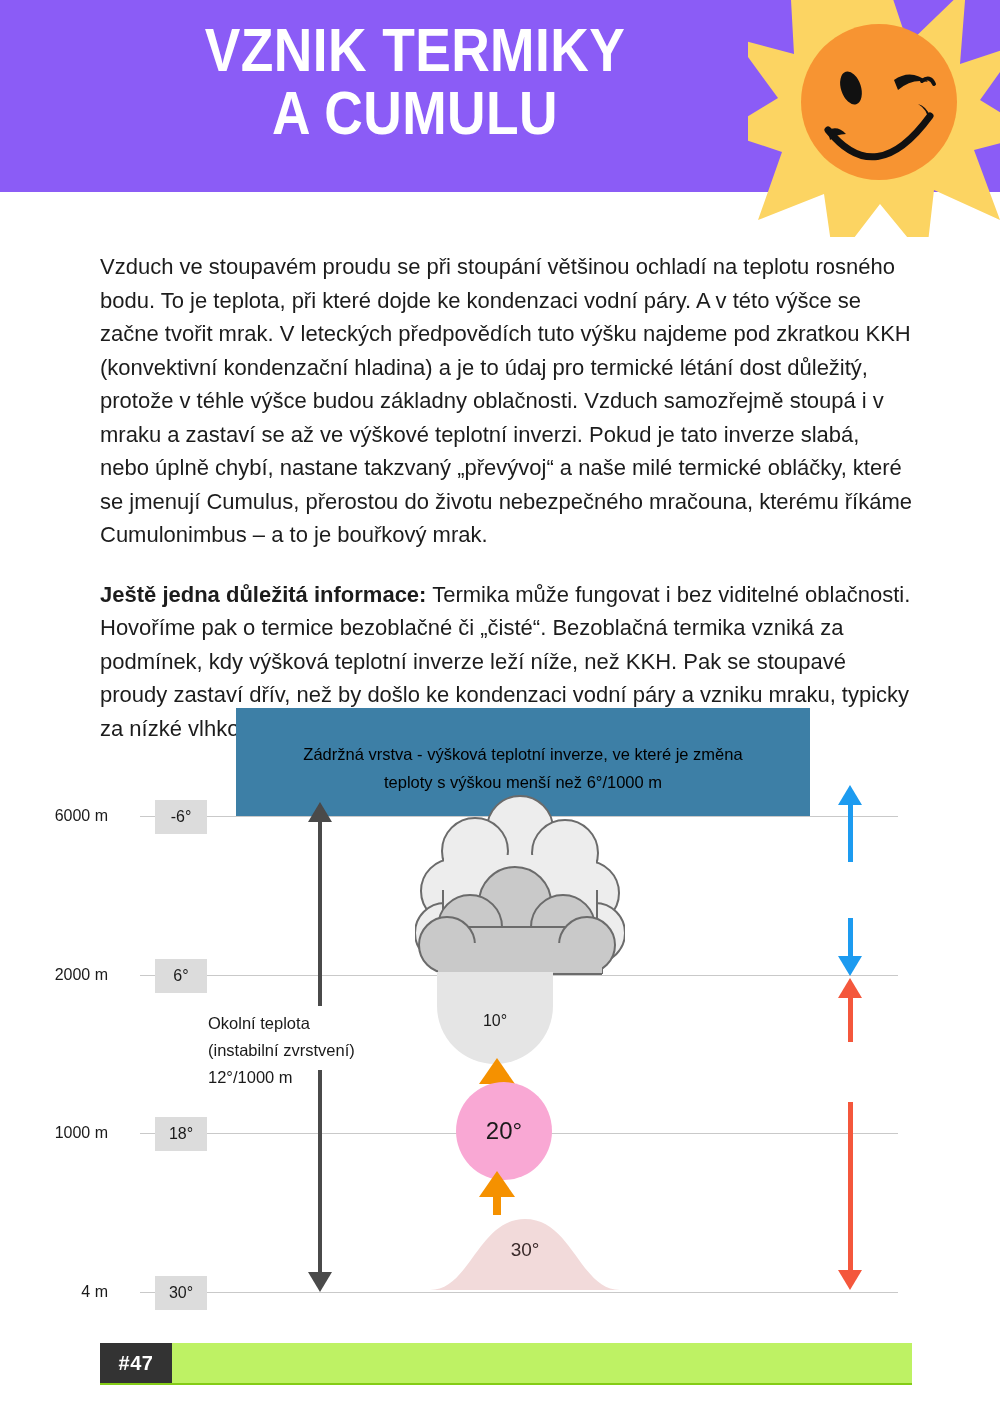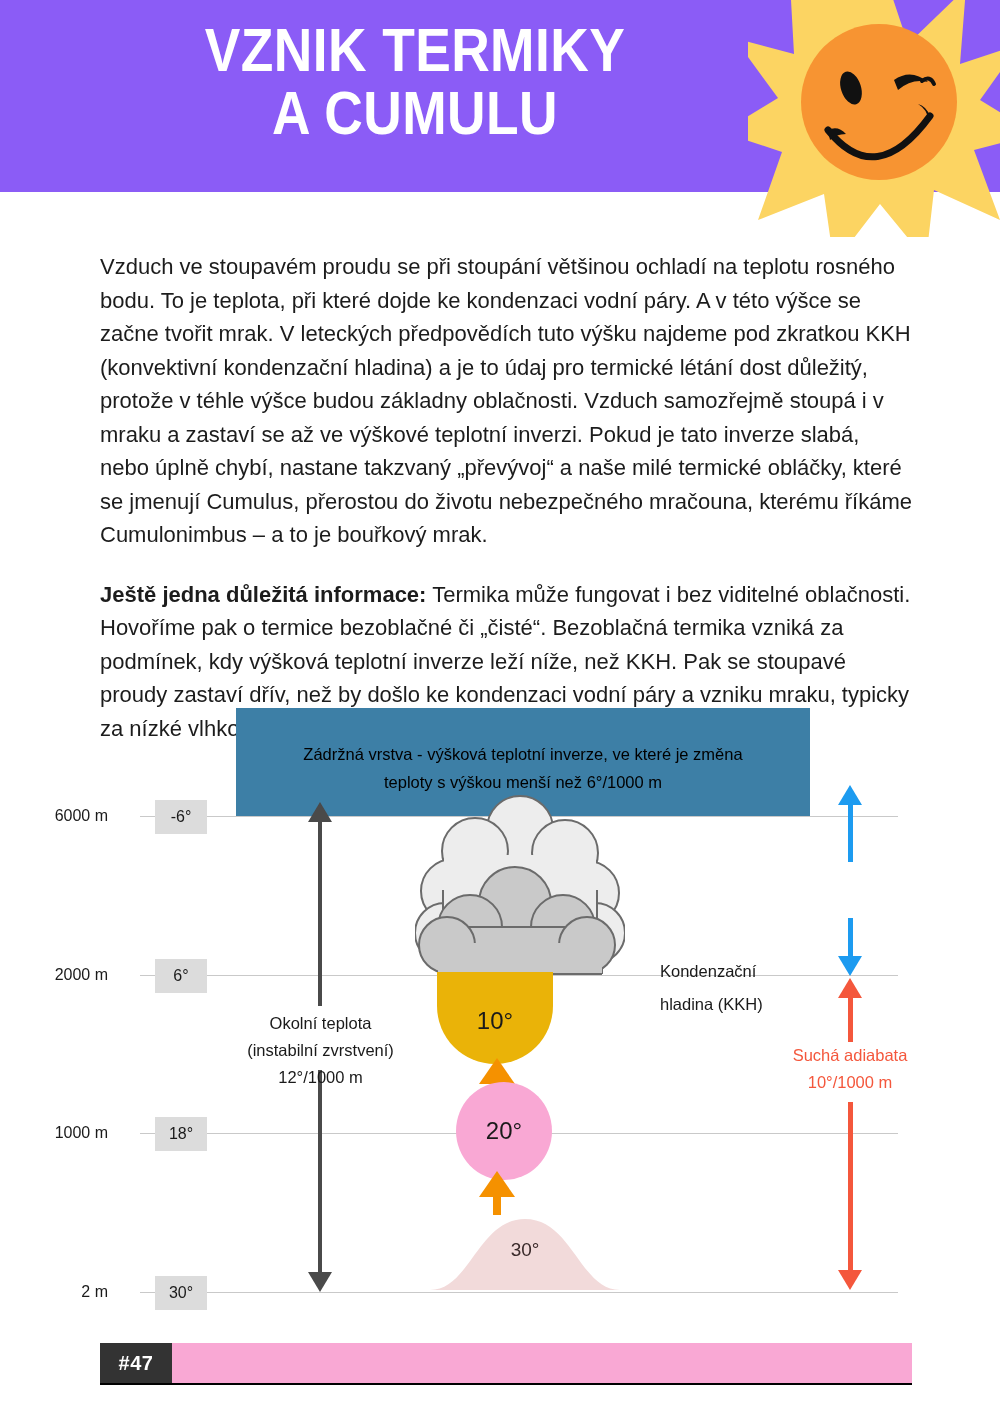--- a/index.html
+++ b/index.html
@@ -114,21 +114,21 @@
   .amb-head-down {
     position:absolute; left:308px; top:582px;
     width:0; height:0;
     border-left:12px solid transparent;
     border-right:12px solid transparent;
     border-top:20px solid #4a4a4a;
   }
   .amb-label {
     position:absolute; left:208px; top:320px;
     width:225px;
-    text-align:center;
+    text-align:left;
     font-size:16.5px;
     line-height:27px;
     color:#1a1a1a;
     white-space:pre-line;
   }
 
   
   .adia-shaft { position:absolute; width:5px; }
   .adia-head  { position:absolute; width:0; height:0; }
   .wet-up-shaft  { left:848px; top:112px; height:60px; background:#1d9bf0; }
@@ -154,25 +154,25 @@
     width:200px;
     font-size:16.5px; line-height:33px;
     color:#1a1a1a;
     white-space:pre-line;
   }
 
   
   .bubble-10 {
     position:absolute; left:437px; top:282px;
     width:116px; height:92px;
-    background:#eab308;
+    background:#e5e5e5;
     border-radius:0 0 58px 58px;
     display:flex; align-items:center; justify-content:center;
     padding-top:6px;
-    font-size:24px; color:#1a1a1a;
+    font-size:16px; color:#1a1a1a;
   }
   .bubble-20 {
     position:absolute; left:456px; top:392px;
     width:96px; height:98px;
     background:#f9a8d4;
     border-radius:50%;
     display:flex; align-items:center; justify-content:center;
     font-size:24px; color:#1a1a1a;
   }
   .ground-thermal {
@@ -190,22 +190,22 @@
                         border-bottom:26px solid #f59100; }
   .oa1-shaft { top:390px; height:16px; }
   .oa1-head  { top:368px; }
   .oa2-shaft { top:503px; height:22px; }
   .oa2-head  { top:481px; }
 
   
   .footer {
     position:absolute; left:100px; top:1343px;
     width:812px; height:42px;
-    background:#f9a8d4;
-    border-bottom:2px solid #000000;
+    background:#bef264;
+    border-bottom:2px solid #84cc16;
     display:flex; align-items:stretch;
   }
   .footer-num {
     width:72px;
     background:#333333;
     color:#ffffff;
     font-weight:bold;
     font-size:20px;
     display:flex; align-items:center; justify-content:center;
     letter-spacing:0.5px;
@@ -254,21 +254,21 @@
   </div>
 
   <div class="gridline" style="top:126px;"></div>
   <div class="gridline" style="top:285px;"></div>
   <div class="gridline" style="top:443px;"></div>
   <div class="gridline" style="top:602px;"></div>
 
   <div class="alt-label" style="left:18px; top:117px;">6000 m</div>
   <div class="alt-label" style="left:18px; top:276px;">2000 m</div>
   <div class="alt-label" style="left:18px; top:434px;">1000 m</div>
-  <div class="alt-label" style="left:18px; top:593px;">2 m</div>
+  <div class="alt-label" style="left:18px; top:593px;">4 m</div>
 
   <div class="temp-chip" style="left:155px; top:110px;">-6°</div>
   <div class="temp-chip" style="left:155px; top:269px;">6°</div>
   <div class="temp-chip" style="left:155px; top:427px;">18°</div>
   <div class="temp-chip" style="left:155px; top:586px;">30°</div>
 
   <div class="amb-head-up"></div>
   <div class="amb-arrow-top"></div>
   <div class="amb-arrow-bot"></div>
   <div class="amb-head-down"></div>
@@ -312,32 +312,28 @@
   <div class="orange-arrow-shaft oa2-shaft"></div>
   <div class="orange-arrow-head oa2-head"></div>
 
   <div class="ground-thermal">
     <svg width="190" height="77" viewBox="0 0 190 77">
       <path d="M0,77 C40,77 48,6 95,6 C142,6 150,77 190,77 Z" fill="#f2dada"></path>
     </svg>
     <div class="lbl">30°</div>
   </div>
 
-  <div class="kkh-label">Kondenzační
-hladina (KKH)</div>
 
   <div class="adia-head wet-up-head"></div>
   <div class="adia-shaft wet-up-shaft"></div>
   <div class="adia-shaft wet-dn-shaft"></div>
   <div class="adia-head wet-dn-head"></div>
 
   <div class="adia-head dry-up-head"></div>
   <div class="adia-shaft dry-up-shaft"></div>
   <div class="adia-shaft dry-dn-shaft"></div>
   <div class="adia-head dry-dn-head"></div>
-  <div class="adia-label dry-label">Suchá adiabata
-10°/1000 m</div>
 
 </div>
 
 <div class="footer">
   <div class="footer-num">#47</div>
 </div>
 
 </body></html>

